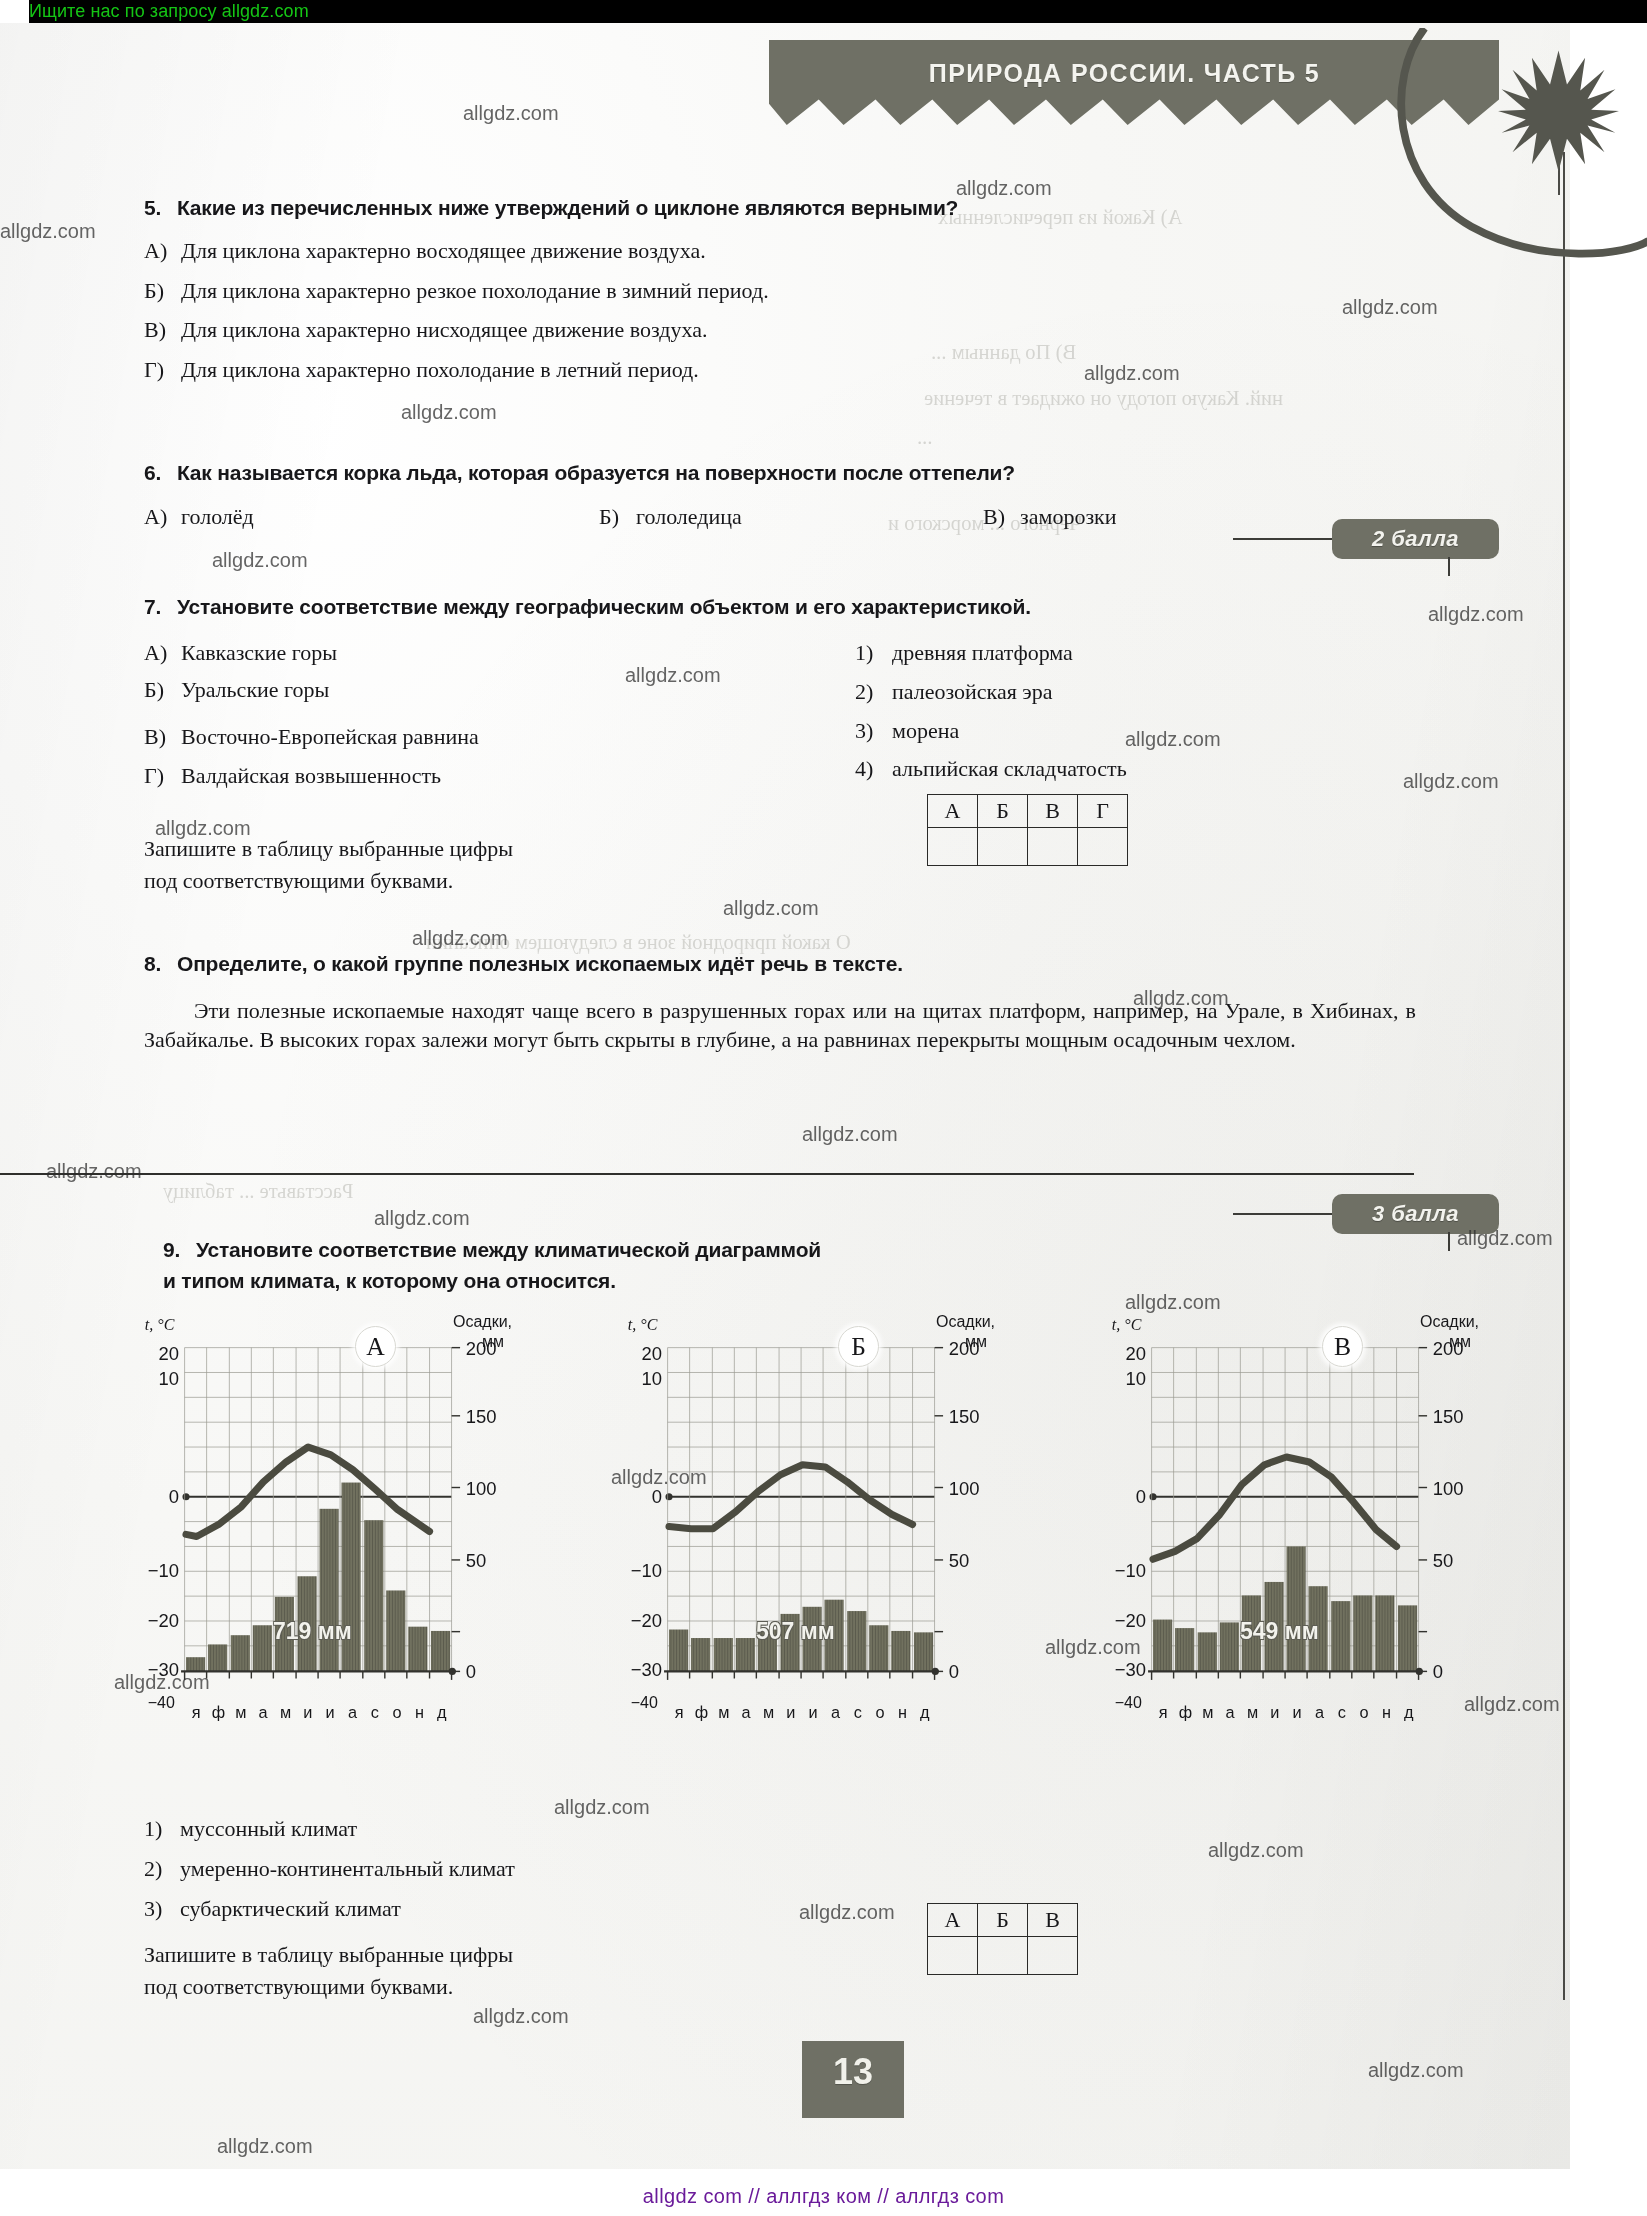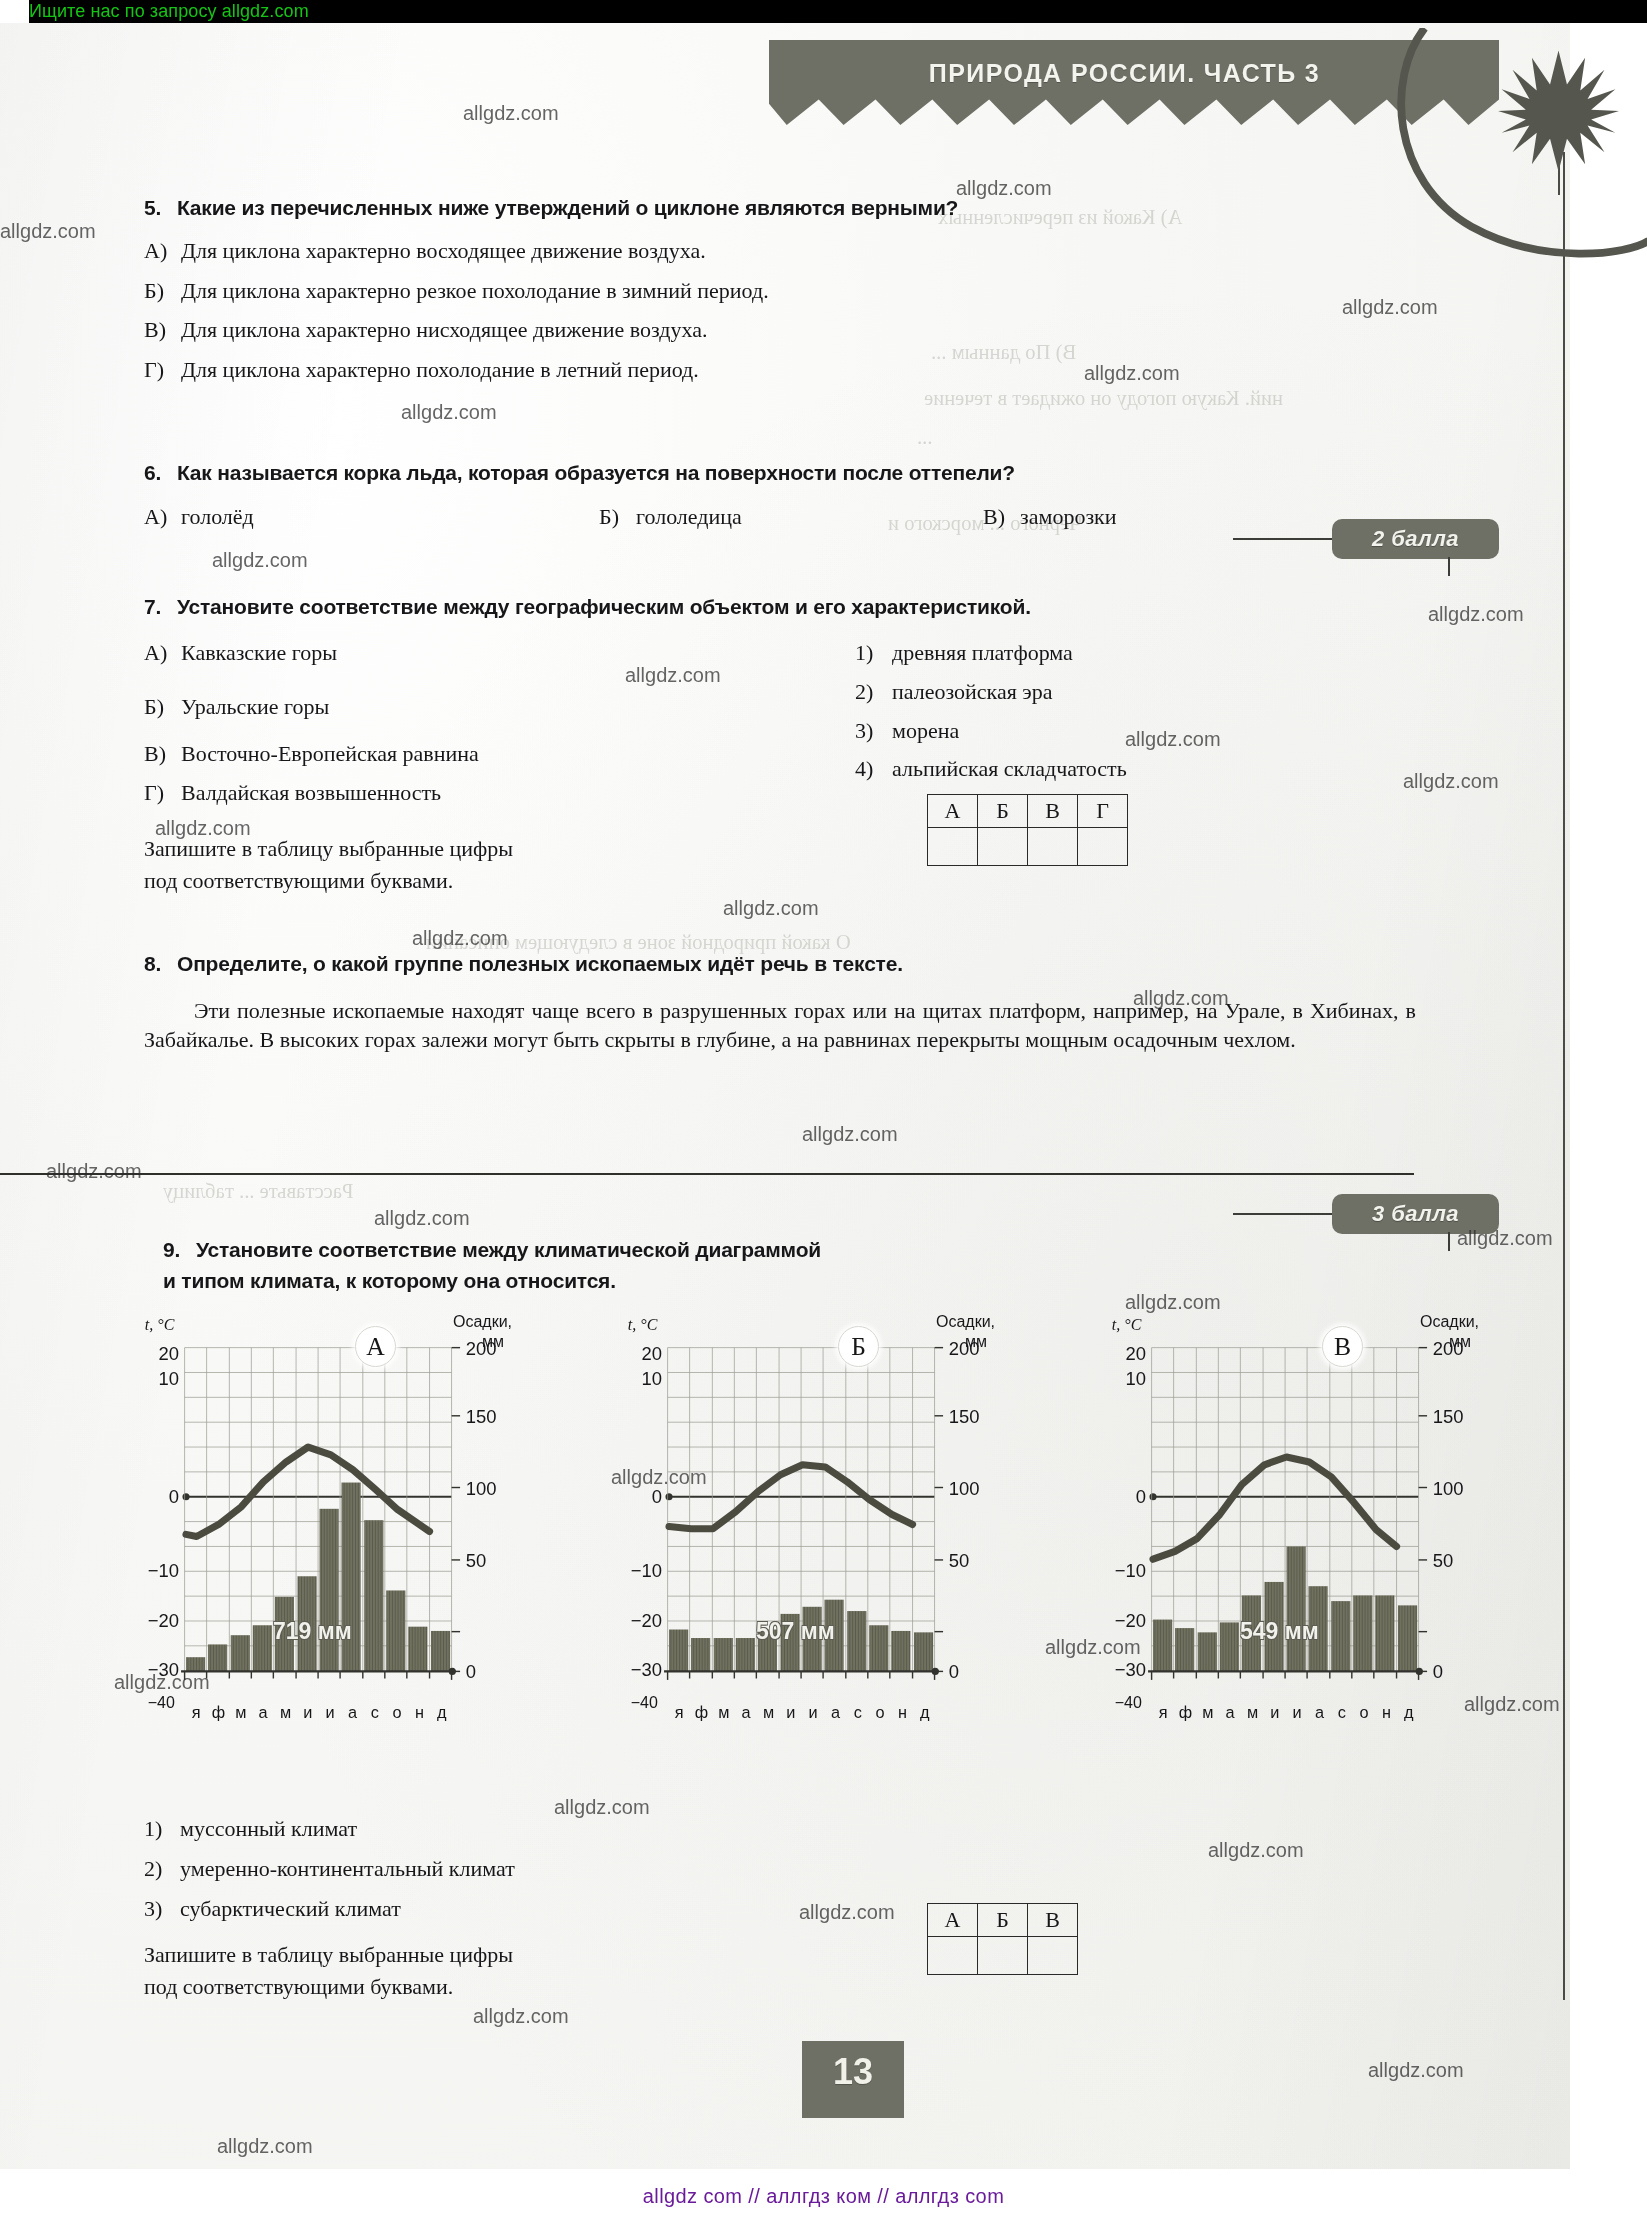--- a/index.html
+++ b/index.html
@@ -207,21 +207,21 @@
 </div>
 
 <div id="header-band">
   <svg id="header-fill" viewBox="0 0 1028 120" preserveAspectRatio="none">
     <path d="M0,0 H1028 V84
              L985,120 L950,84 L905,120 L870,84 L825,120 L790,84 L745,120 L710,84
              L665,120 L630,84 L585,120 L550,84 L505,120 L470,84 L425,120 L390,84
              L345,120 L310,84 L265,120 L230,84 L185,120 L150,84 L105,120 L70,84
              L25,120 L0,90 Z" fill="#6f7065"></path>
   </svg>
-  <div id="header-title">ПРИРОДА РОССИИ. ЧАСТЬ 3</div>
+  <div id="header-title">ПРИРОДА РОССИИ. ЧАСТЬ 5</div>
 </div>
 
 <svg id="header-arc" viewBox="0 0 360 330">
   <path d="M 44 0 C -10 70, -4 215, 110 280 C 210 335, 330 320, 360 300" fill="none" stroke="#55564e" stroke-width="11"></path>
 </svg>
 
 <svg id="header-star" viewBox="0 0 100 100">
   <polygon fill="#55564e" points="50,0 57,28 72,6 68,33 88,16 74,40 97,32 77,49 100,50 77,57 97,68 74,62 88,84 68,68 72,94 57,73 50,100 43,73 28,94 32,68 12,84 26,62 3,68 23,57 0,50 23,49 3,32 26,40 12,16 32,33 28,6 43,28"></polygon>
 </svg>
 <div style="position:absolute; left:1558px; top:152px; width:2.1px; height:43px; background:#4a4a46; z-index:9;"></div>
@@ -271,21 +271,21 @@
 <div class="q" style="left:144px; top:595px; width:1293px;">
   <div class="q-head">
     <span class="q-num">7.</span><span>Установите соответствие между географическим объектом и его характеристикой.</span>
   </div>
   <div style="position:relative; margin-top:21px;">
 
     <div style="position:absolute; left:0; top:0; width:682px;">
       <div class="opt">
         <span class="lt">А)</span><span>Кавказские горы</span>
       </div>
-      <div class="opt" style="margin-top:28px;">
+      <div class="opt" style="margin-top:11px;">
         <span class="lt">Б)</span><span>Уральские горы</span>
       </div>
       <div class="opt" style="margin-top:21px;">
         <span class="lt">В)</span><span>Восточно-Европейская равнина</span>
       </div>
       <div class="opt" style="margin-top:12.8px;">
         <span class="lt">Г)</span><span>Валдайская возвышенность</span>
       </div>
     </div>
 

